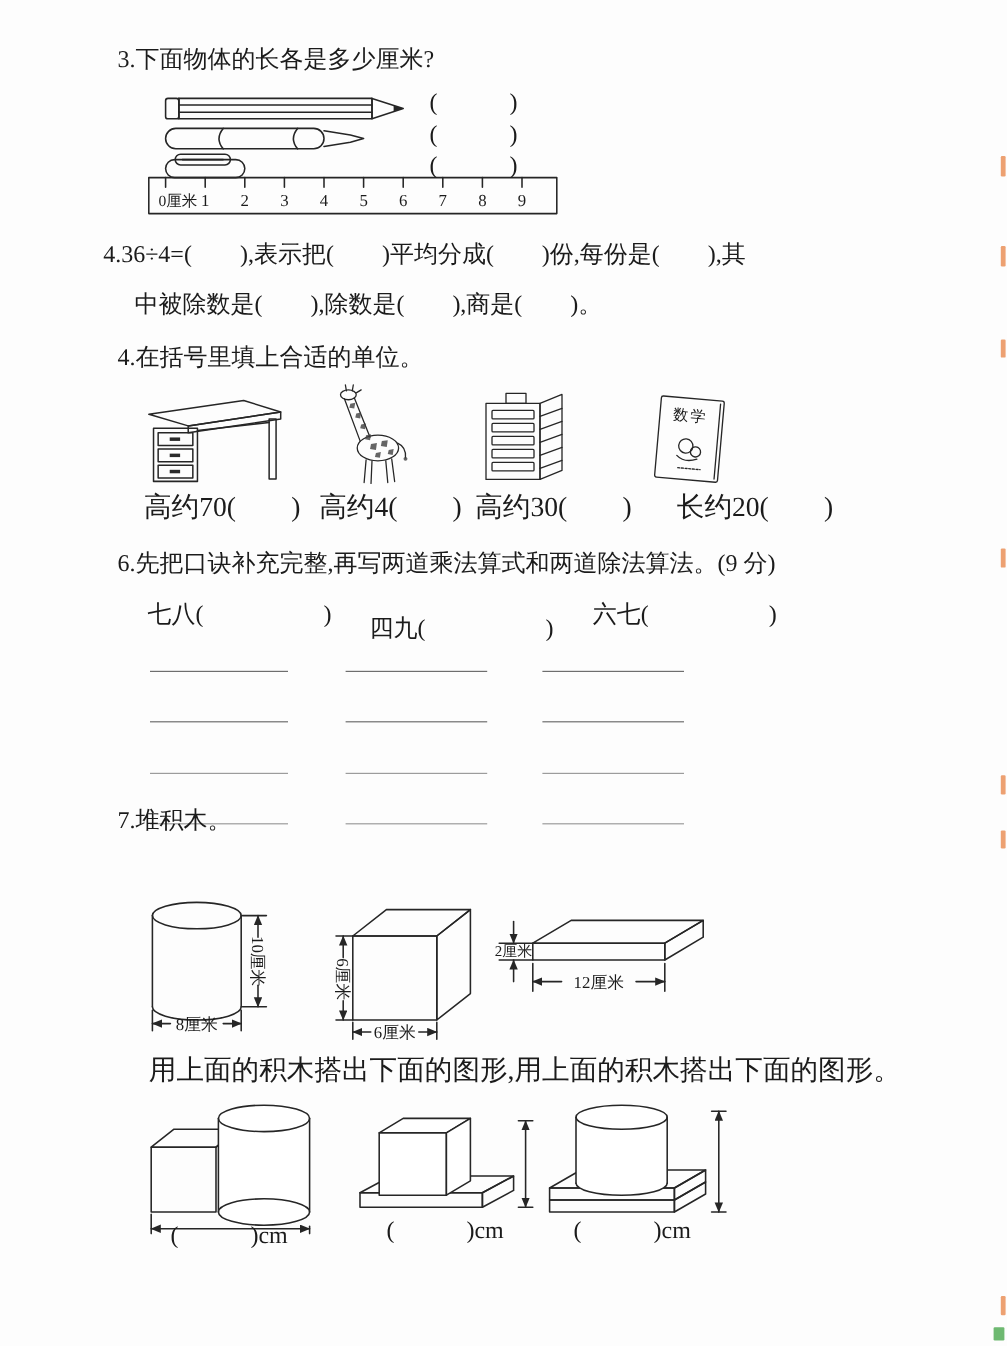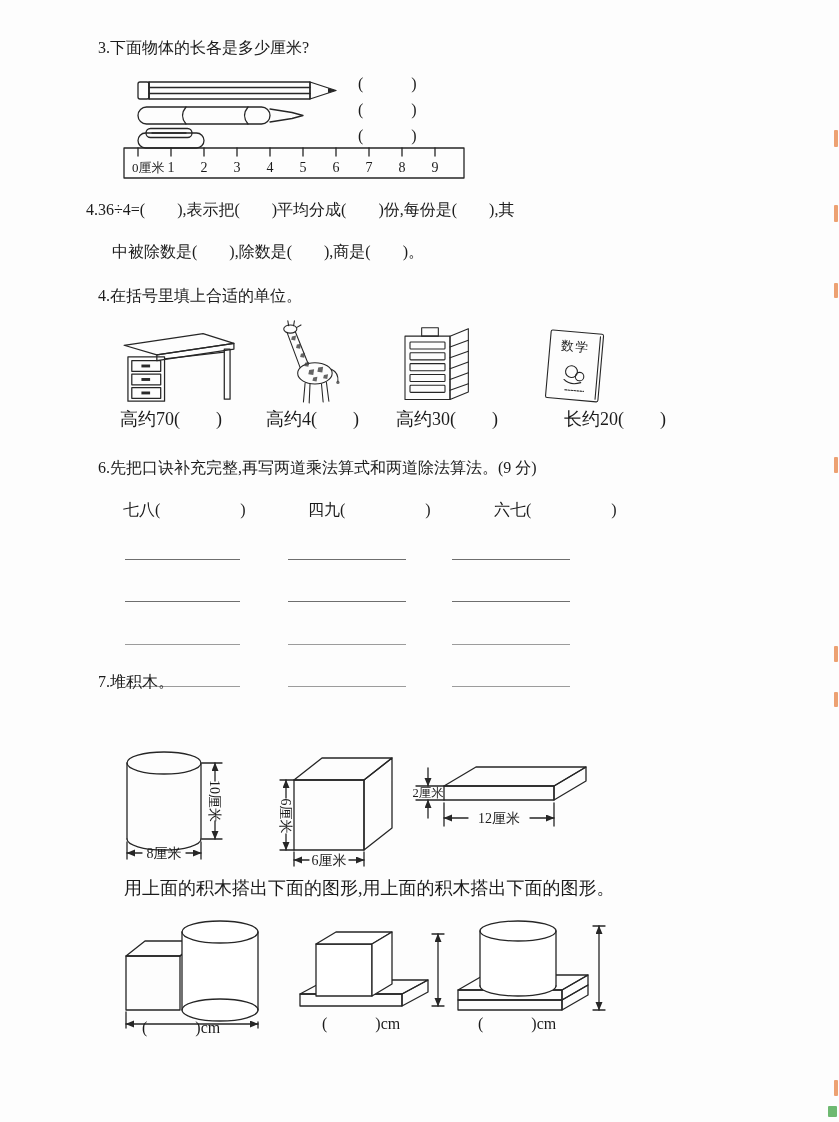--- a/index.html
+++ b/index.html
@@ -1,20 +1,20 @@
 <!DOCTYPE html>
 <html><head>
 <meta charset="utf-8">
 <style>
   *{margin:0;padding:0;box-sizing:border-box}
   html,body{width:839px;height:1122px}
   body{position:relative;background:#fdfdfd;font-family:"Liberation Serif","DejaVu Serif",serif;color:#1b1b1b;overflow:hidden}
   .abs{position:absolute;white-space:pre}
-  .txt{font-size:16px;line-height:1.25}
-  .cap{font-size:18px}
+  .txt{font-size:20px;line-height:1.25}
+  .cap{font-size:23px}
   svg.fig{position:absolute;overflow:visible}
   svg text{font-family:"Liberation Serif","DejaVu Serif",serif;fill:#1b1b1b}
   .stroke{fill:none;stroke:#262626;stroke-width:1.3;stroke-linejoin:round;stroke-linecap:round}
   .whitefill{fill:#ffffff;stroke:#262626;stroke-width:1.3;stroke-linejoin:round}
   .ln{position:absolute;border-top:1.6px solid #6e6e6e}
   .ln.light{border-top:1.4px solid #9c9c9c}
   .mark{position:absolute;border-radius:1px}
 </style>
 </head>
 <body>
@@ -166,21 +166,21 @@
   </g>
 </svg>
 
 <div class="abs cap" style="left:120px;top:407px">高约70(　　)</div>
 <div class="abs cap" style="left:266px;top:407px">高约4(　　)</div>
 <div class="abs cap" style="left:396px;top:407px">高约30(　　)</div>
 <div class="abs cap" style="left:564px;top:407px">长约20(　　)</div>
 
 <div class="abs txt" style="left:98px;top:458px">6.先把口诀补充完整,再写两道乘法算式和两道除法算法。(9 分)</div>
 <div class="abs txt" style="left:123px;top:500px">七八(　　　　　)</div>
-<div class="abs txt" style="left:308px;top:500px">四九(　　　　　)</div>
+<div class="abs txt" style="left:308px;top:512px">四九(　　　　　)</div>
 <div class="abs txt" style="left:494px;top:500px">六七(　　　　　)</div>
 
 <div class="ln" style="left:125px;top:559px;width:115px"></div>
 <div class="ln" style="left:288px;top:559px;width:118px"></div>
 <div class="ln" style="left:452px;top:559px;width:118px"></div>
 <div class="ln" style="left:125px;top:601px;width:115px"></div>
 <div class="ln" style="left:288px;top:601px;width:118px"></div>
 <div class="ln" style="left:452px;top:601px;width:118px"></div>
 <div class="ln light" style="left:125px;top:644px;width:115px"></div>
 <div class="ln light" style="left:288px;top:644px;width:118px"></div>

